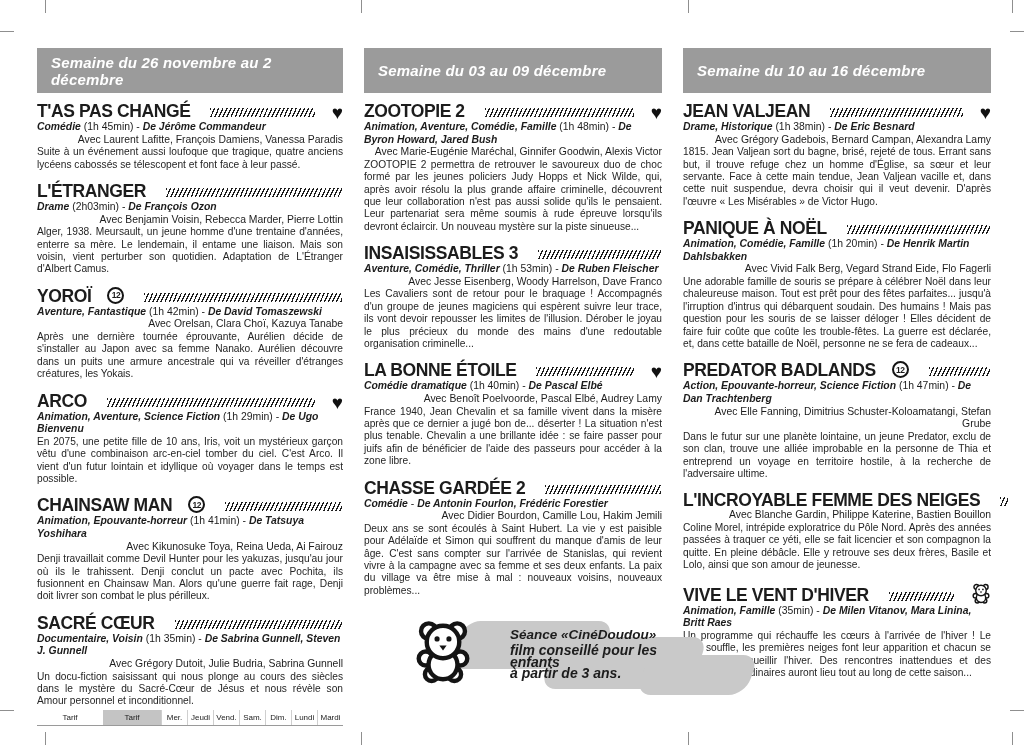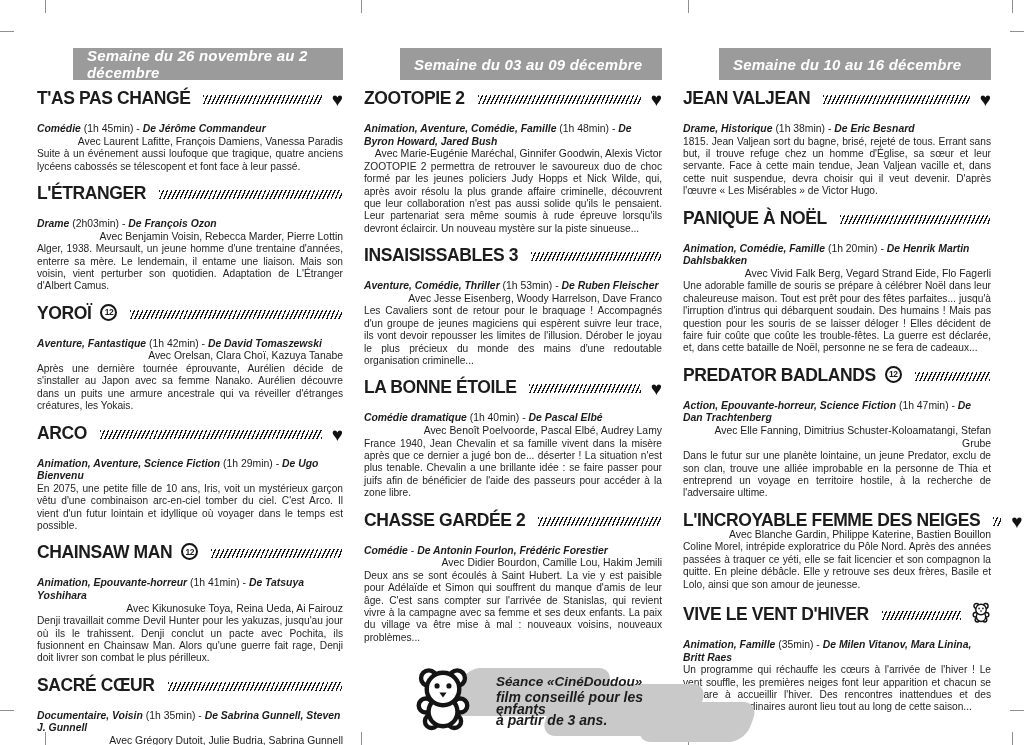--- a/index.html
+++ b/index.html
@@ -6,49 +6,49 @@
   .page{position:relative;width:1024px;height:745px;background:#fff;overflow:hidden;
         font-family:"Liberation Sans",sans-serif;color:#1c1c1c;}
   
   .tm{position:absolute;background:#8f8f8f;}
   .tm.v{width:1px;height:13px;}
   .tm.h{height:1px;width:14px;}
   
   .cols{position:absolute;left:37px;top:48px;width:957px;height:668px;
         display:grid;grid-template-columns:306px 298px 308px;column-gap:21px;}
   .col{display:flex;flex-direction:column;}
-  .week-bar{height:32px;background:#9b9b9b;color:#fff;display:flex;align-items:center;
-            padding-left:14px;font-size:15px;font-weight:800;font-style:italic;letter-spacing:.2px;flex:0 0 auto;margin-left:36px;}
+  .week-bar{height:45px;background:#9b9b9b;color:#fff;display:flex;align-items:center;
+            padding-left:14px;font-size:15px;font-weight:800;font-style:italic;letter-spacing:.2px;flex:0 0 auto;}
   
   .movie{margin-top:9px;}
-  .title-row{display:flex;align-items:flex-end;gap:9px;}
+  .title-row{display:flex;align-items:flex-end;gap:16px;}
   .title-row h2{margin:0;font-size:17.5px;line-height:18px;font-weight:800;letter-spacing:-.4px;white-space:nowrap;}
   .badge{flex:0 0 auto;display:inline-flex;width:13px;height:13px;border:2px solid #141414;border-radius:50%;
          align-items:center;justify-content:center;font-size:8.5px;font-weight:800;margin-bottom:1px;letter-spacing:-.5px;}
   .hatch{flex:1 1 auto;height:9px;margin:0 1px 3px 4px;min-width:8px;
          background:repeating-linear-gradient(115deg,#1d1d1d 0 1.3px,transparent 1.3px 3.7px);}
   .heart{font-size:19px;line-height:14px;color:#111;flex:0 0 auto;}
-  .meta{margin:16px 0 0 0;font-size:10.4px;line-height:12.6px;font-weight:700;font-style:italic;}
+  .meta{margin:1px 0 0 0;font-size:10.4px;line-height:12.6px;font-weight:700;font-style:italic;}
   .meta .dur{font-weight:400;font-style:normal;}
   .cast{margin:0;font-size:10.4px;line-height:12.6px;text-align:right;}
   .desc{margin:0 0 2px 0;font-size:10.2px;line-height:12.4px;text-align:justify;color:#252525;}
   
   .sched{margin-top:auto;margin-bottom:14px;font-size:8px;flex:0 0 auto;}
   .trow{display:grid;grid-template-columns:124px repeat(7,1fr);border-top:1px solid #9a9a9a;min-height:15px;}
   .trow.head{border-top:none;}
   .trow:last-child{border-bottom:1px solid #9a9a9a;}
   .headsplit{display:grid;grid-template-columns:66px 58px;align-items:stretch;}
   .tarif{display:flex;flex-direction:column;align-items:center;justify-content:center;font-size:8px;line-height:9px;padding:3px 0;}
   .tarif.reduit{background:#c4c4c4;}
   .daycell{display:flex;flex-direction:column;align-items:center;justify-content:center;line-height:9px;border-left:1px solid #cfcfcf;}
   
   .banner{position:relative;height:86px;margin-top:12px;flex:0 0 auto;}
   .blob{position:absolute;background:#c9c9c9;border-radius:16px;transform:skewX(-20deg);}
   .banner .bear-big{position:absolute;left:48px;top:8px;}
-  .banner-text{position:absolute;left:132px;top:16px;font-style:italic;font-weight:700;}
+  .banner-text{position:absolute;left:146px;top:16px;font-style:italic;font-weight:700;}
   .banner-text .bt1{font-size:13.5px;margin-bottom:3px;}
   .banner-text .bt2{font-size:14px;line-height:11.5px;}
 </style>
 </head>
 <body>
 
 <div class="page">
 
   <div class="tm v" style="left:45px;top:0;"></div>
   <div class="tm v" style="left:361px;top:0;"></div>
@@ -227,20 +227,21 @@
       </div>
     <div class="col">
       <div class="week-bar">Semaine du 10 au 16 décembre</div>
     <div class="movie">
           <div class="title-row">
             <h2>JEAN VALJEAN</h2>
             <span class="hatch"></span>
             <span class="heart">♥</span>
           </div>
           <p class="meta"><span class="genre">Drame, Historique</span><span class="dur"> (1h 38min) - </span><span class="dir">De Eric Besnard</span></p>
+          <p class="cast">Avec Grégory Gadebois, Bernard Campan, Alexandra Lamy</p>
           <p class="desc">1815. Jean Valjean sort du bagne, brisé, rejeté de tous. Errant sans but, il trouve refuge chez un homme d'Église, sa sœur et leur servante. Face à cette main tendue, Jean Valjean vacille et, dans cette nuit suspendue, devra choisir qui il veut devenir. D'après l'œuvre « Les Misérables » de Victor Hugo.</p>
         </div>
         <div class="movie">
           <div class="title-row">
             <h2>PANIQUE À NOËL</h2>
             <span class="hatch"></span>
           </div>
           <p class="meta"><span class="genre">Animation, Comédie, Famille</span><span class="dur"> (1h 20min) - </span><span class="dir">De Henrik Martin Dahlsbakken</span></p>
           <p class="cast">Avec Vivid Falk Berg, Vegard Strand Eide, Flo Fagerli</p>
           <p class="desc">Une adorable famille de souris se prépare à célébrer Noël dans leur chaleureuse maison. Tout est prêt pour des fêtes parfaites... jusqu'à l'irruption d'intrus qui débarquent soudain. Des humains ! Mais pas question pour les souris de se laisser déloger ! Elles décident de faire fuir coûte que coûte les trouble-fêtes. La guerre est déclarée, et, dans cette bataille de Noël, personne ne se fera de cadeaux...</p>

